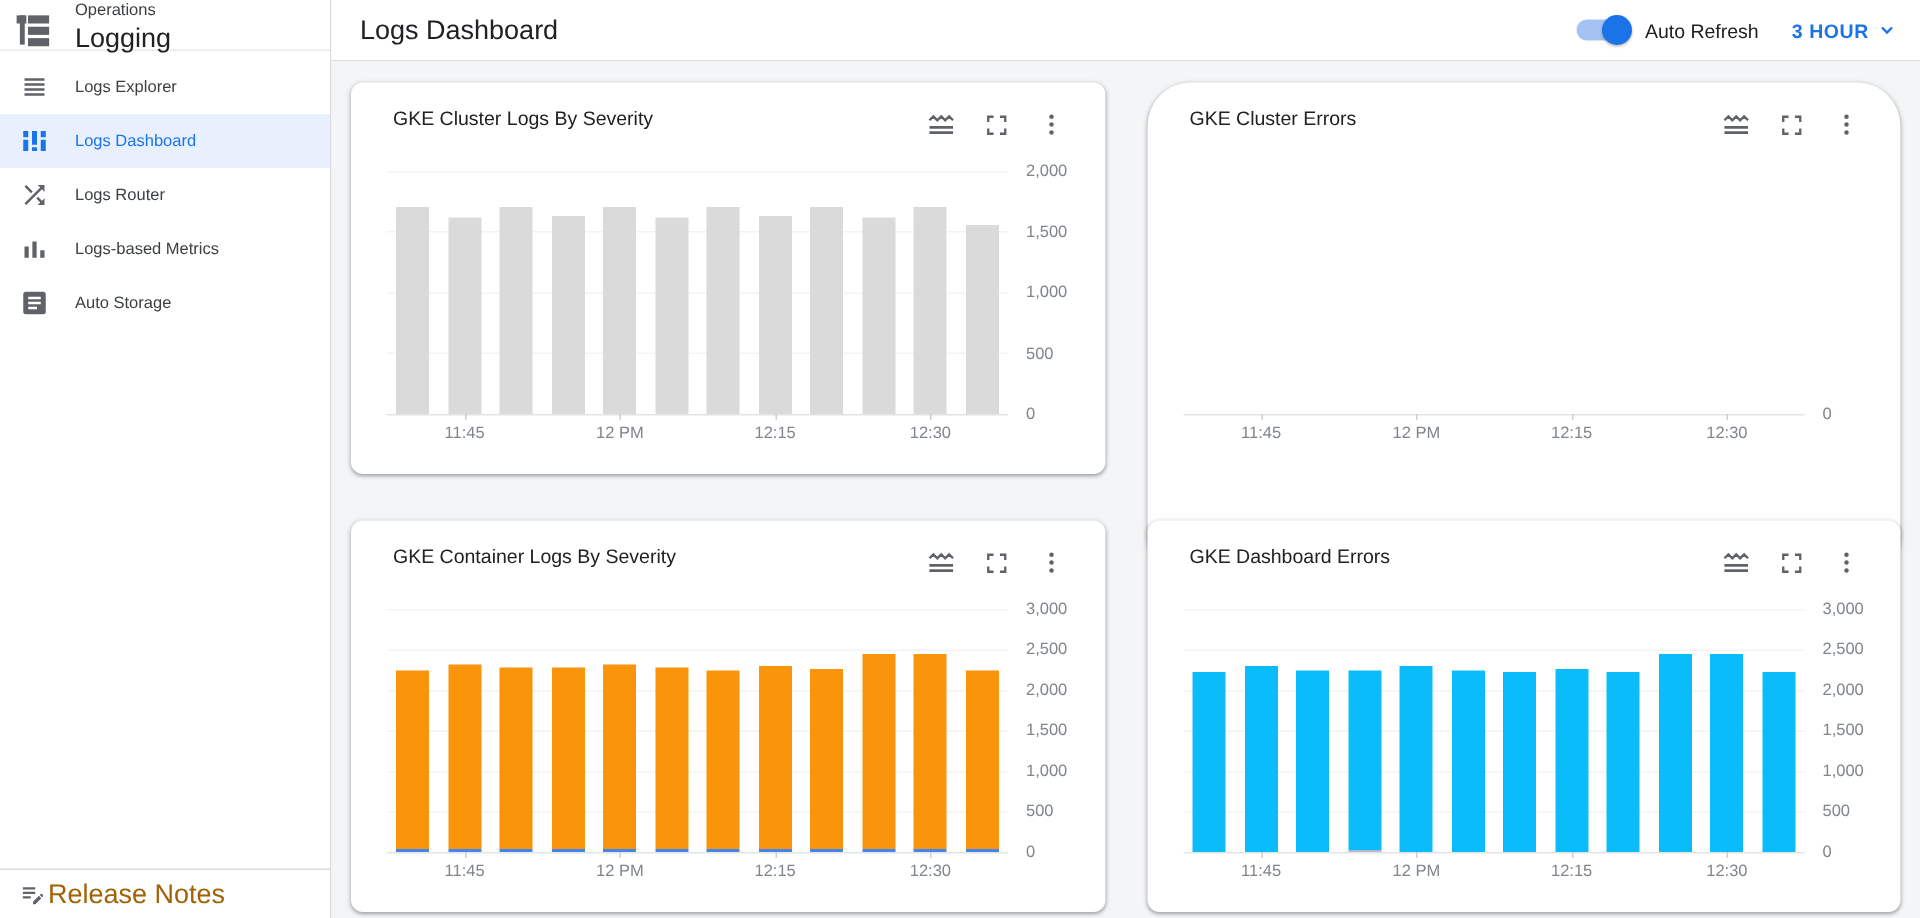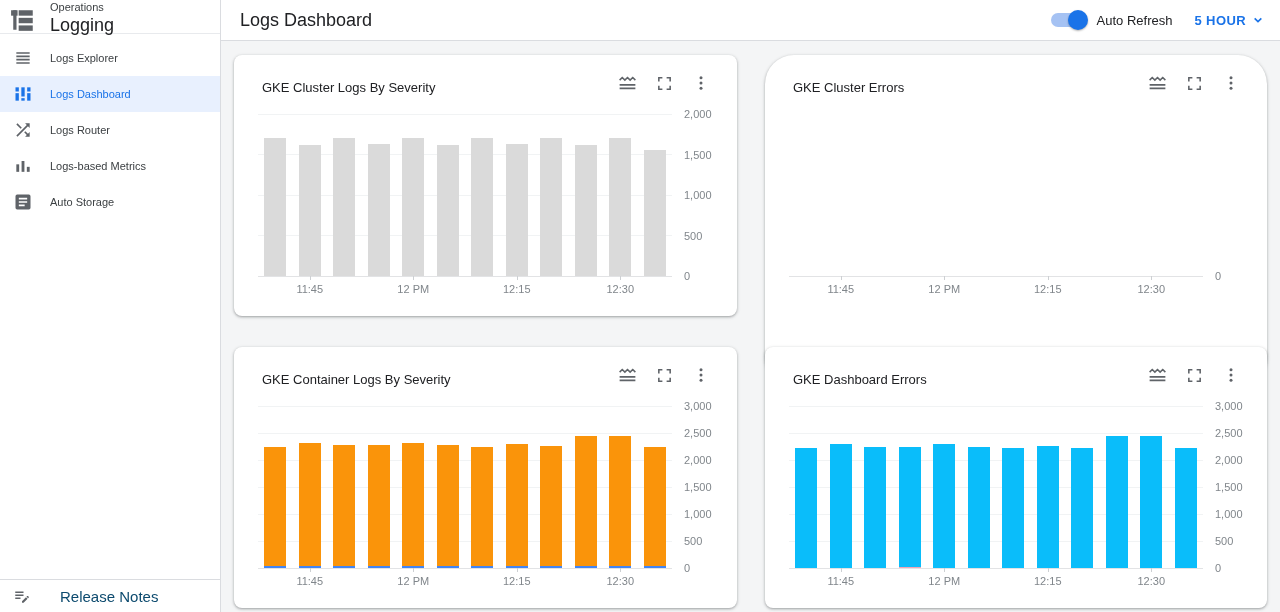--- a/index.html
+++ b/index.html
@@ -19,21 +19,21 @@
   .nav-item { position:relative; height:36px; display:flex; align-items:center; cursor:pointer; }
   .nav-item .nav-icon { position:absolute; left:13px; width:20px; height:20px; }
   .nav-item .nav-icon svg path, .nav-item .nav-icon svg rect { fill:#5f6368; }
   .nav-item .nav-label { position:absolute; left:50px; font-size:11px; color:#3c4043; }
   .nav-item.selected { background:#e8f0fe; }
   .nav-item.selected .nav-label { color:#1a73e8; }
   .nav-item.selected .nav-icon svg path, .nav-item.selected .nav-icon svg rect { fill:#1a73e8; }
   .sidebar-footer { position:absolute; left:0; bottom:0; width:100%; height:33px; border-top:1px solid #dadce0; display:flex; align-items:center; }
   .sidebar-footer .nav-icon { position:absolute; left:13px; width:18px; height:18px; }
   .sidebar-footer .nav-icon svg path { fill:#5f6368; }
-  .sidebar-footer .nav-label { position:absolute; left:60px; font-size:15px; color:#0c4a6e; }
+  .sidebar-footer .nav-label { position:absolute; left:32px; font-size:18px; color:#a16207; }
 
   
   .topbar { position:absolute; left:221px; top:0; width:1059px; height:41px; background:#fff; border-bottom:1px solid #dadce0; display:flex; align-items:center; }
   .page-title { margin-left:19px; font-size:18px; color:#202124; }
   .topbar-right { margin-left:auto; display:flex; align-items:center; padding-right:14px; }
   .toggle { position:relative; width:34px; height:14px; border-radius:7px; background:#a5c2f3; margin-right:12px; cursor:pointer; }
   .toggle .thumb { position:absolute; right:-3px; top:-3px; width:20px; height:20px; border-radius:50%; background:#1a73e8; box-shadow:0 1px 2px rgba(0,0,0,.3); }
   .auto-refresh-label { font-size:13px; color:#202124; margin-right:22px; }
   .time-range { display:flex; align-items:center; cursor:pointer; }
   .time-range-value { font-size:13px; font-weight:bold; color:#1a73e8; letter-spacing:.4px; }
@@ -41,21 +41,21 @@
 
   
   .main { position:absolute; left:221px; top:41px; width:1059px; height:571px; background:#f4f5f6; }
 
   .card { position:absolute; background:#fff; border-radius:8px; box-shadow:0 1px 2px rgba(60,64,67,.30), 0 1px 3px 1px rgba(60,64,67,.15); }
   .card1 { left:234px; top:55px;  width:503px; height:261px; }
   .card2 { left:765px; top:55px;  width:502px; height:330px;border-radius:29px; }
   .card3 { left:234px; top:347px; width:503px; height:261px; }
   .card4 { left:765px; top:347px; width:502px; height:261px; }
 
-  .card-header { position:absolute; left:28px; right:24px; top:16px; height:24px; display:flex; align-items:flex-end; }
+  .card-header { position:absolute; left:28px; right:24px; top:16px; height:24px; display:flex; align-items:flex-start; }
   .card-title { font-size:13px; color:#202124; }
   .card-actions { margin-left:auto; display:flex; align-items:center; }
   .card-action { width:24px; height:24px; display:flex; align-items:center; justify-content:center; margin-left:13px; cursor:pointer; }
   .card-action svg { display:block; }
 
   .chart-plot { position:absolute; left:24px; top:59px; width:414px; height:162px; }
   .gridline { position:absolute; left:0; right:0; height:1px; background:#f1f3f4; }
   .axisline { background:#e2e3e5; }
   .ytick { position:absolute; left:calc(100% + 12px); width:50px; font-size:11px; color:#80868b; }
   .bar { position:absolute; }
@@ -148,21 +148,21 @@
   </div>
 
   <div class="topbar">
     <div class="page-title">Logs Dashboard</div>
     <div class="topbar-right">
       <div class="toggle">
           <div class="thumb"></div>
         </div>
       <span class="auto-refresh-label">Auto Refresh</span>
       <div class="time-range">
-        <span class="time-range-value">5 HOUR</span>
+        <span class="time-range-value">3 HOUR</span>
         <span class="chevron">
           <svg viewBox="0 0 24 24" width="16" height="16">
               <path d="M7 9.5l5 5 5-5" fill="none" stroke="#1a73e8" stroke-width="2.4"></path>
             </svg>
         </span>
       </div>
     </div>
   </div>
 
   <div class="main"></div>

